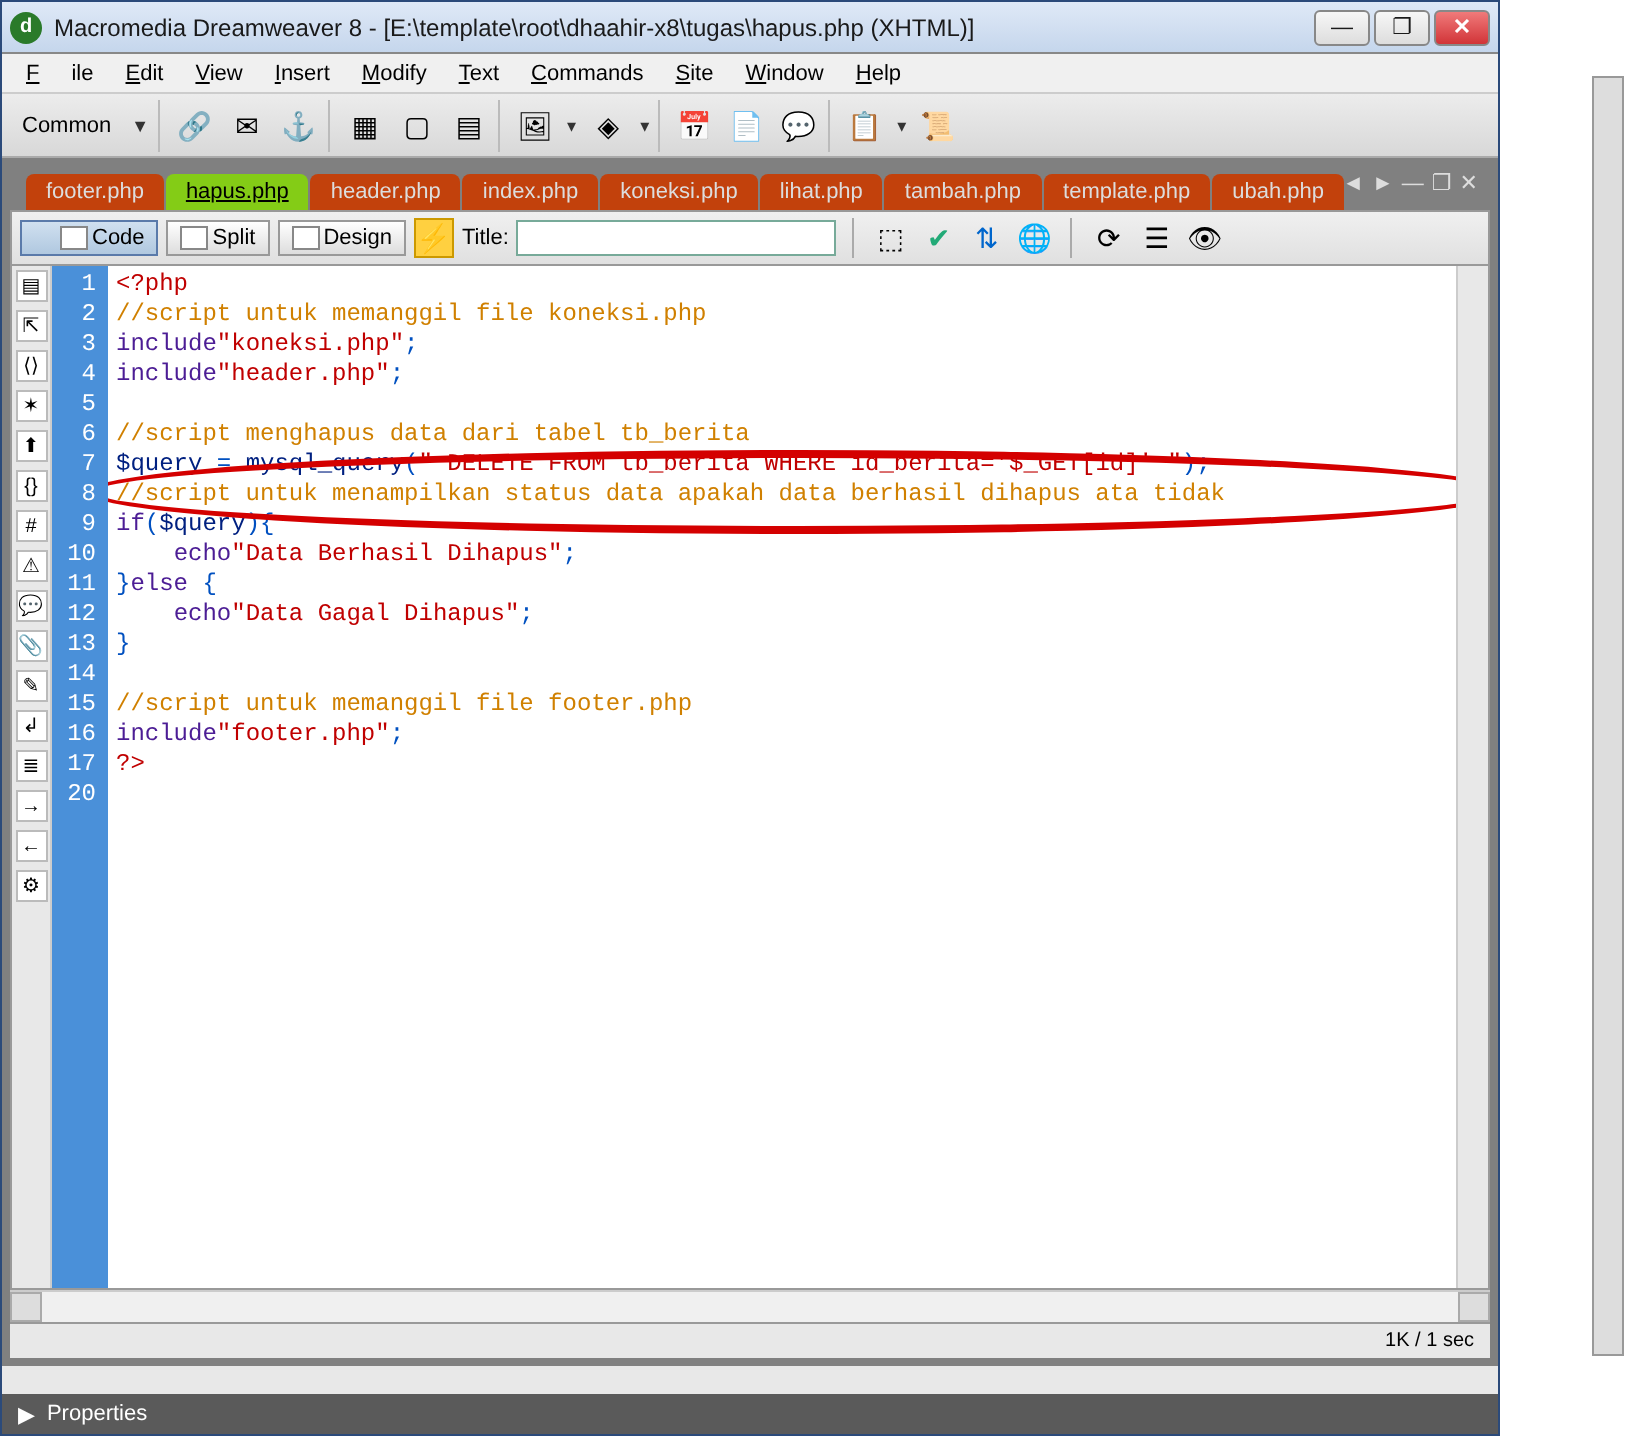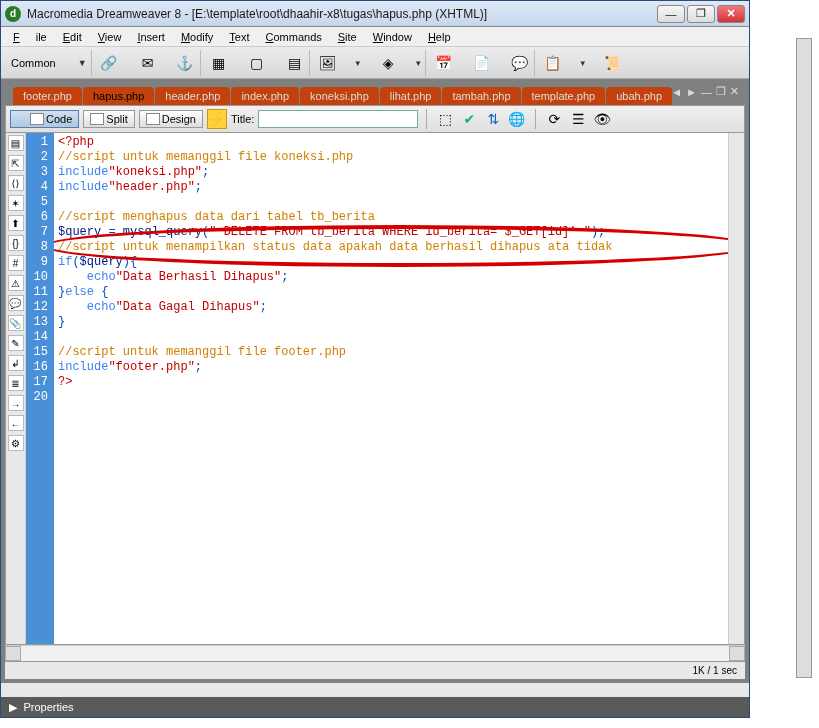--- a/index.html
+++ b/index.html
@@ -8,47 +8,47 @@
 .titlebar { height: 26px; background: linear-gradient(#dfe9f7, #c5d6ec); display: flex; align-items: center; padding: 0 4px; color: #1a1a1a; border-bottom: 1px solid #888; }
 .titlebar-icon { width: 16px; height: 16px; background: #2a7a2a; border-radius: 50%; margin-right: 6px; display: inline-flex; align-items: center; justify-content: center; color: #fff; font-size: 10px; font-weight: bold; }
 .titlebar-text { flex: 1; font-size: 12px; }
 .win-btns { display: flex; gap: 2px; }
 .win-btn { width: 28px; height: 18px; background: linear-gradient(#f7f7f7, #ddd); border: 1px solid #888; border-radius: 3px; display: flex; align-items: center; justify-content: center; font-size: 11px; cursor: pointer; }
 .win-btn.close { background: linear-gradient(#f07a7a, #d13438); color: #fff; font-weight: bold; }
 .menubar { height: 20px; background: #f0f0f0; display: flex; align-items: center; padding: 0 4px; border-bottom: 1px solid #ccc; }
 .menubar span { padding: 2px 8px; cursor: pointer; }
 .menubar u { text-decoration: underline; }
 .toolbar1 { height: 32px; background: linear-gradient(#ececec, #d8d8d8); display: flex; align-items: center; padding: 2px 6px; border-bottom: 1px solid #aaa; gap: 4px; }
-.tb-group { display: flex; align-items: center; gap: 18px; padding: 0 4px; border-right: 1px solid #bbb; height: 26px; }
+.tb-group { display: flex; align-items: center; gap: 6px; padding: 0 4px; border-right: 1px solid #bbb; height: 26px; }
 .tb-group:last-child { border-right: none; }
 .tb-label { font-size: 11px; padding-right: 4px; }
 .tb-dd { font-size: 9px; color: #333; }
 .tb-icon { width: 20px; height: 20px; display: flex; align-items: center; justify-content: center; border: 1px solid transparent; cursor: pointer; font-size: 14px; }
 .doc-area { background: #808080; padding: 4px 4px 4px 4px; }
 .tab-strip { height: 22px; display: flex; align-items: flex-end; gap: 0; padding-left: 8px; position: relative; }
 .tab { padding: 3px 10px; background: #c2410c; color: #ddd; font-size: 11px; border-top-left-radius: 4px; border-top-right-radius: 4px; margin-right: 1px; cursor: pointer; }
-.tab.active { background: #c2410c; color: #000; }
+.tab.active { background: #84cc16; color: #000; text-decoration: underline; }
 .tab-strip-right { position: absolute; right: 6px; top: 2px; display: flex; gap: 4px; color: #ddd; font-size: 11px; align-items: center; }
 .tab-strip-right span { cursor: pointer; }
 .doc-toolbar { height: 28px; background: linear-gradient(#f0f0f0, #e0e0e0); border: 1px solid #999; display: flex; align-items: center; padding: 2px 4px; gap: 4px; }
 .view-btn { display: flex; align-items: center; gap: 2px; padding: 2px 6px; border: 1px solid #999; background: linear-gradient(#fff, #ddd); cursor: pointer; font-size: 11px; }
 .view-btn.active { background: linear-gradient(#d0e0f0, #b0c8e0); border-color: #5a7aaa; padding-left: 19px; }
 .view-btn .vicon { width: 14px; height: 12px; background: #fff; border: 1px solid #888; display: inline-block; }
 .title-input { width: 160px; height: 18px; border: 1px solid #7a9; font-size: 11px; padding: 0 2px; }
 .sep { width: 1px; height: 20px; background: #aaa; margin: 0 4px; }
 .code-area { display: flex; background: #fff; border: 1px solid #999; border-top: none; height: 512px; position: relative; }
 .left-tools { width: 20px; background: #e8e8e8; border-right: 1px solid #ccc; display: flex; flex-direction: column; align-items: center; padding-top: 2px; gap: 4px; }
 .left-tools .lt { width: 16px; height: 16px; background: #fff; border: 1px solid #bbb; cursor: pointer; font-size: 10px; display: flex; align-items: center; justify-content: center; }
 .gutter { width: 28px; background: #4a90d9; color: #fff; font-family: 'Courier New', monospace; font-size: 12px; text-align: right; padding-top: 2px; }
 .gutter div { padding-right: 6px; height: 15px; line-height: 15px; }
 .code-body { flex: 1; font-family: 'Courier New', monospace; font-size: 12px; padding: 2px 4px; position: relative; overflow: hidden; }
 .code-line { height: 15px; line-height: 15px; white-space: pre; }
 .c-red { color: #c00000; }
 .c-orange { color: #d08000; }
-.c-green { color: #3b82f6; }
+.c-green { color: #4c1d95; }
 .c-blue { color: #0050c0; }
 .c-dblue { color: #002080; }
 .code-scroll-v { width: 16px; background: #e8e8e8; border-left: 1px solid #ccc; }
 .annot-ellipse { position: absolute; border: 4px solid #d40000; border-radius: 50%; pointer-events: none; }
 .status-bar { height: 18px; background: #e8e8e8; border-top: 1px solid #999; display: flex; align-items: center; justify-content: flex-end; padding: 0 8px; font-size: 10px; }
 .h-scroll { height: 16px; background: #e8e8e8; border-top: 1px solid #ccc; display: flex; }
 .h-scroll-track { flex: 1; background: #f0f0f0; }
 .h-scroll-btn { width: 16px; background: #ddd; border: 1px solid #aaa; }
 .props-panel { height: 20px; background: #5a5a5a; color: #fff; display: flex; align-items: center; padding: 0 8px; font-size: 11px; margin-top: 14px; }
 .props-panel .arrow { margin-right: 6px; }

